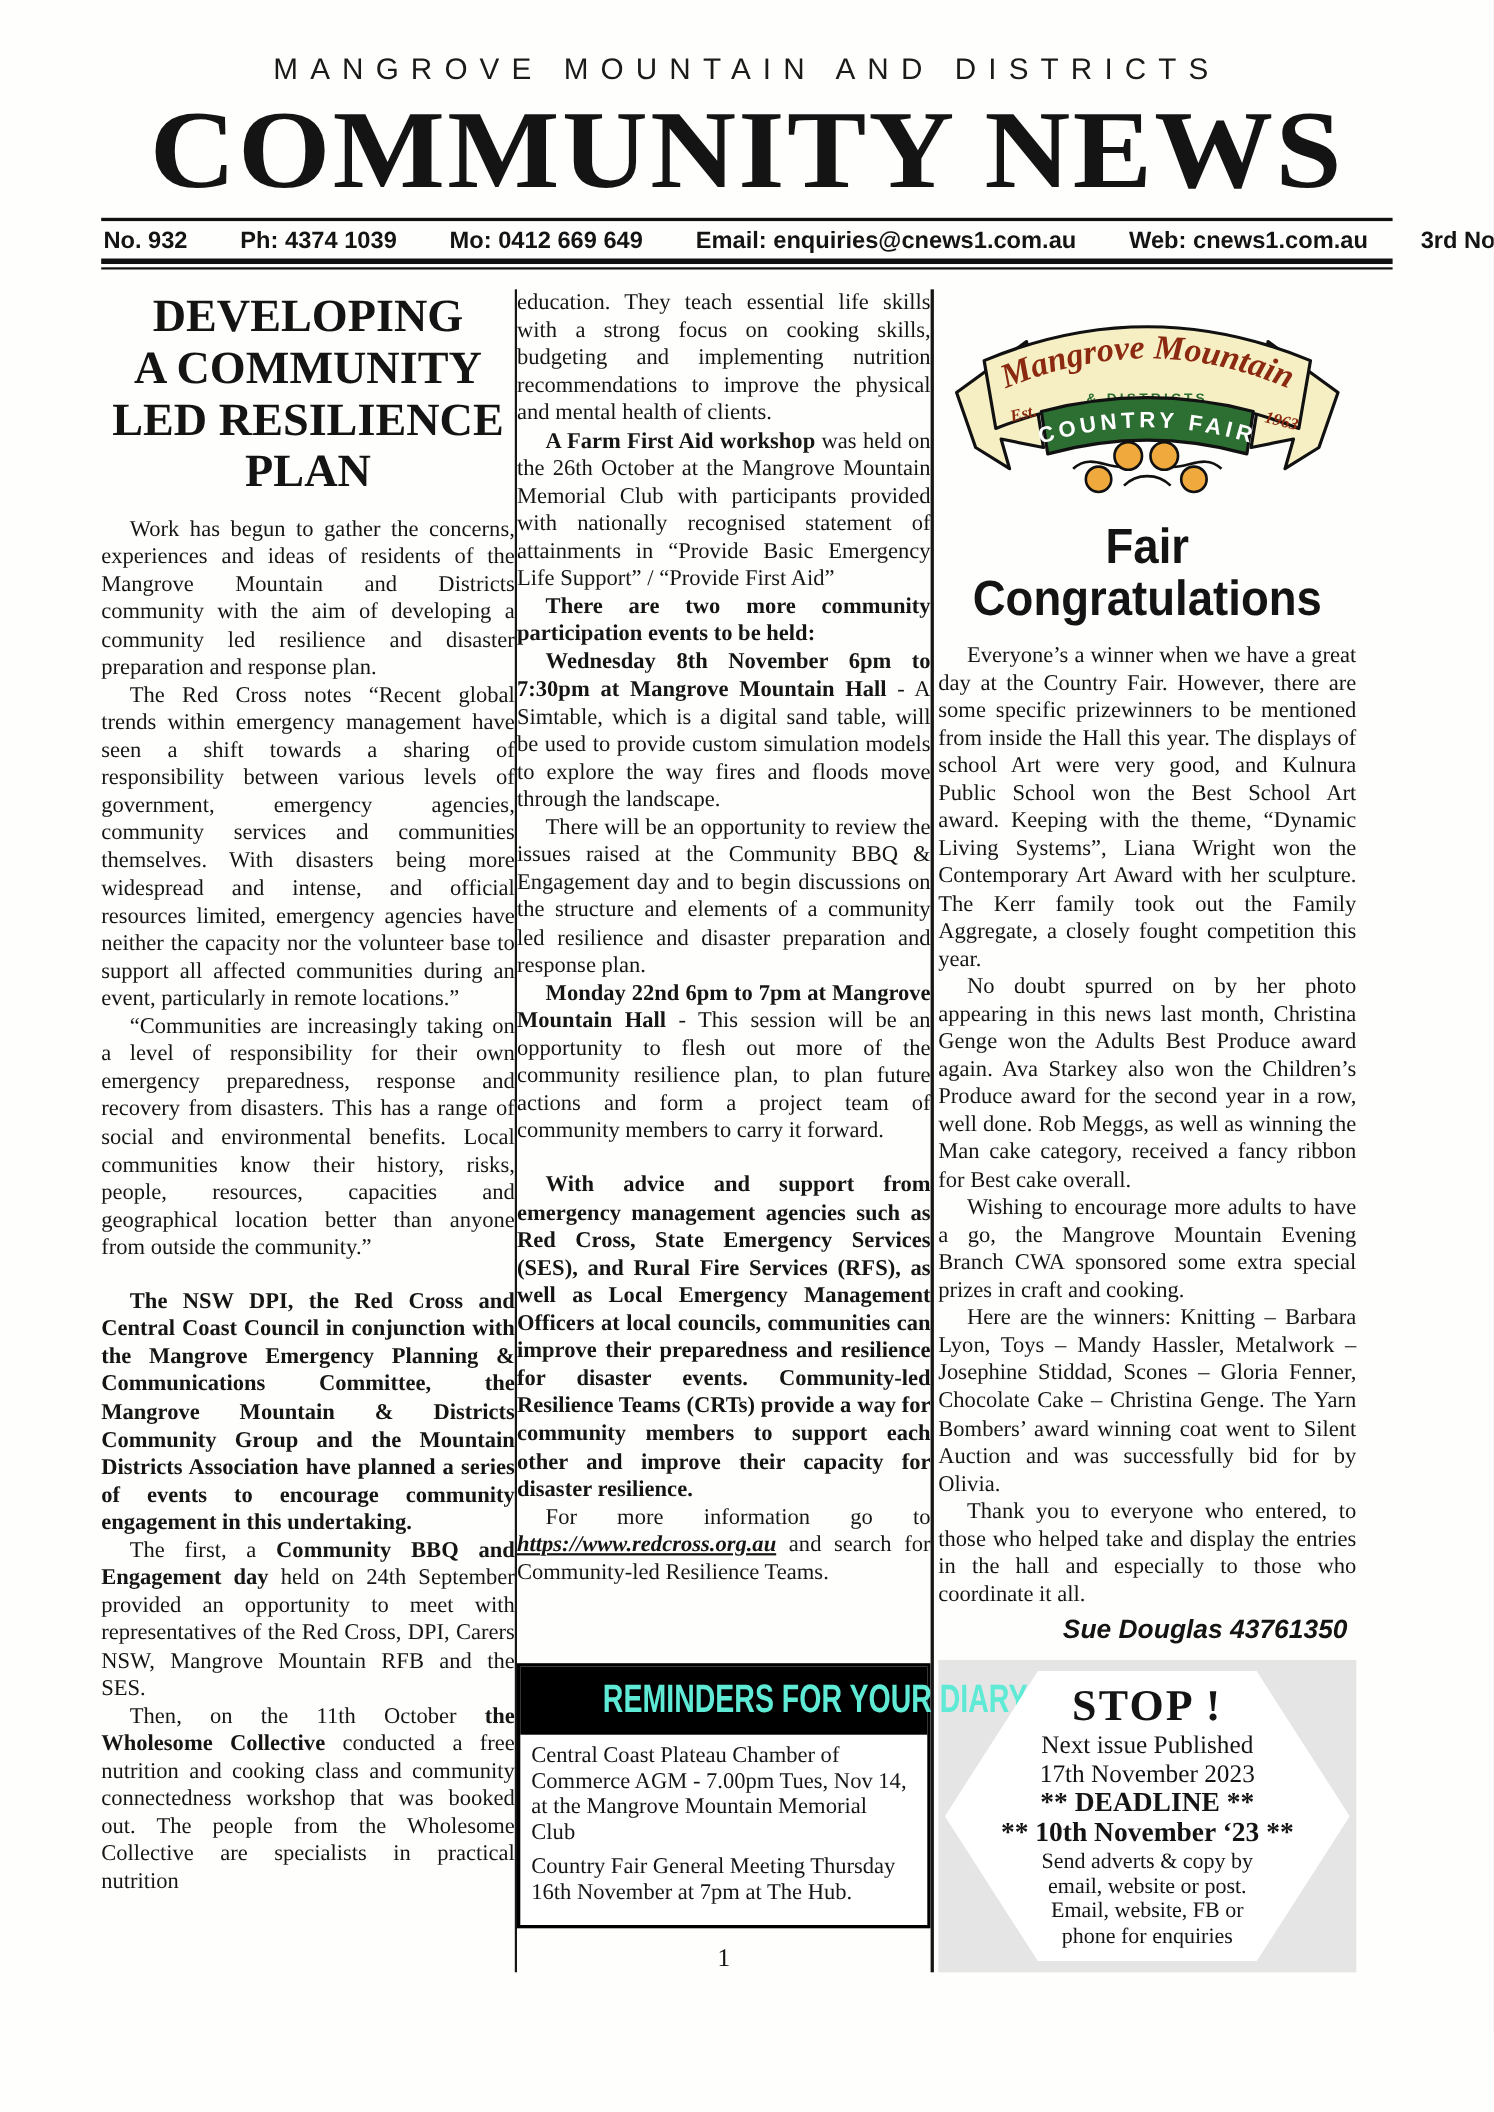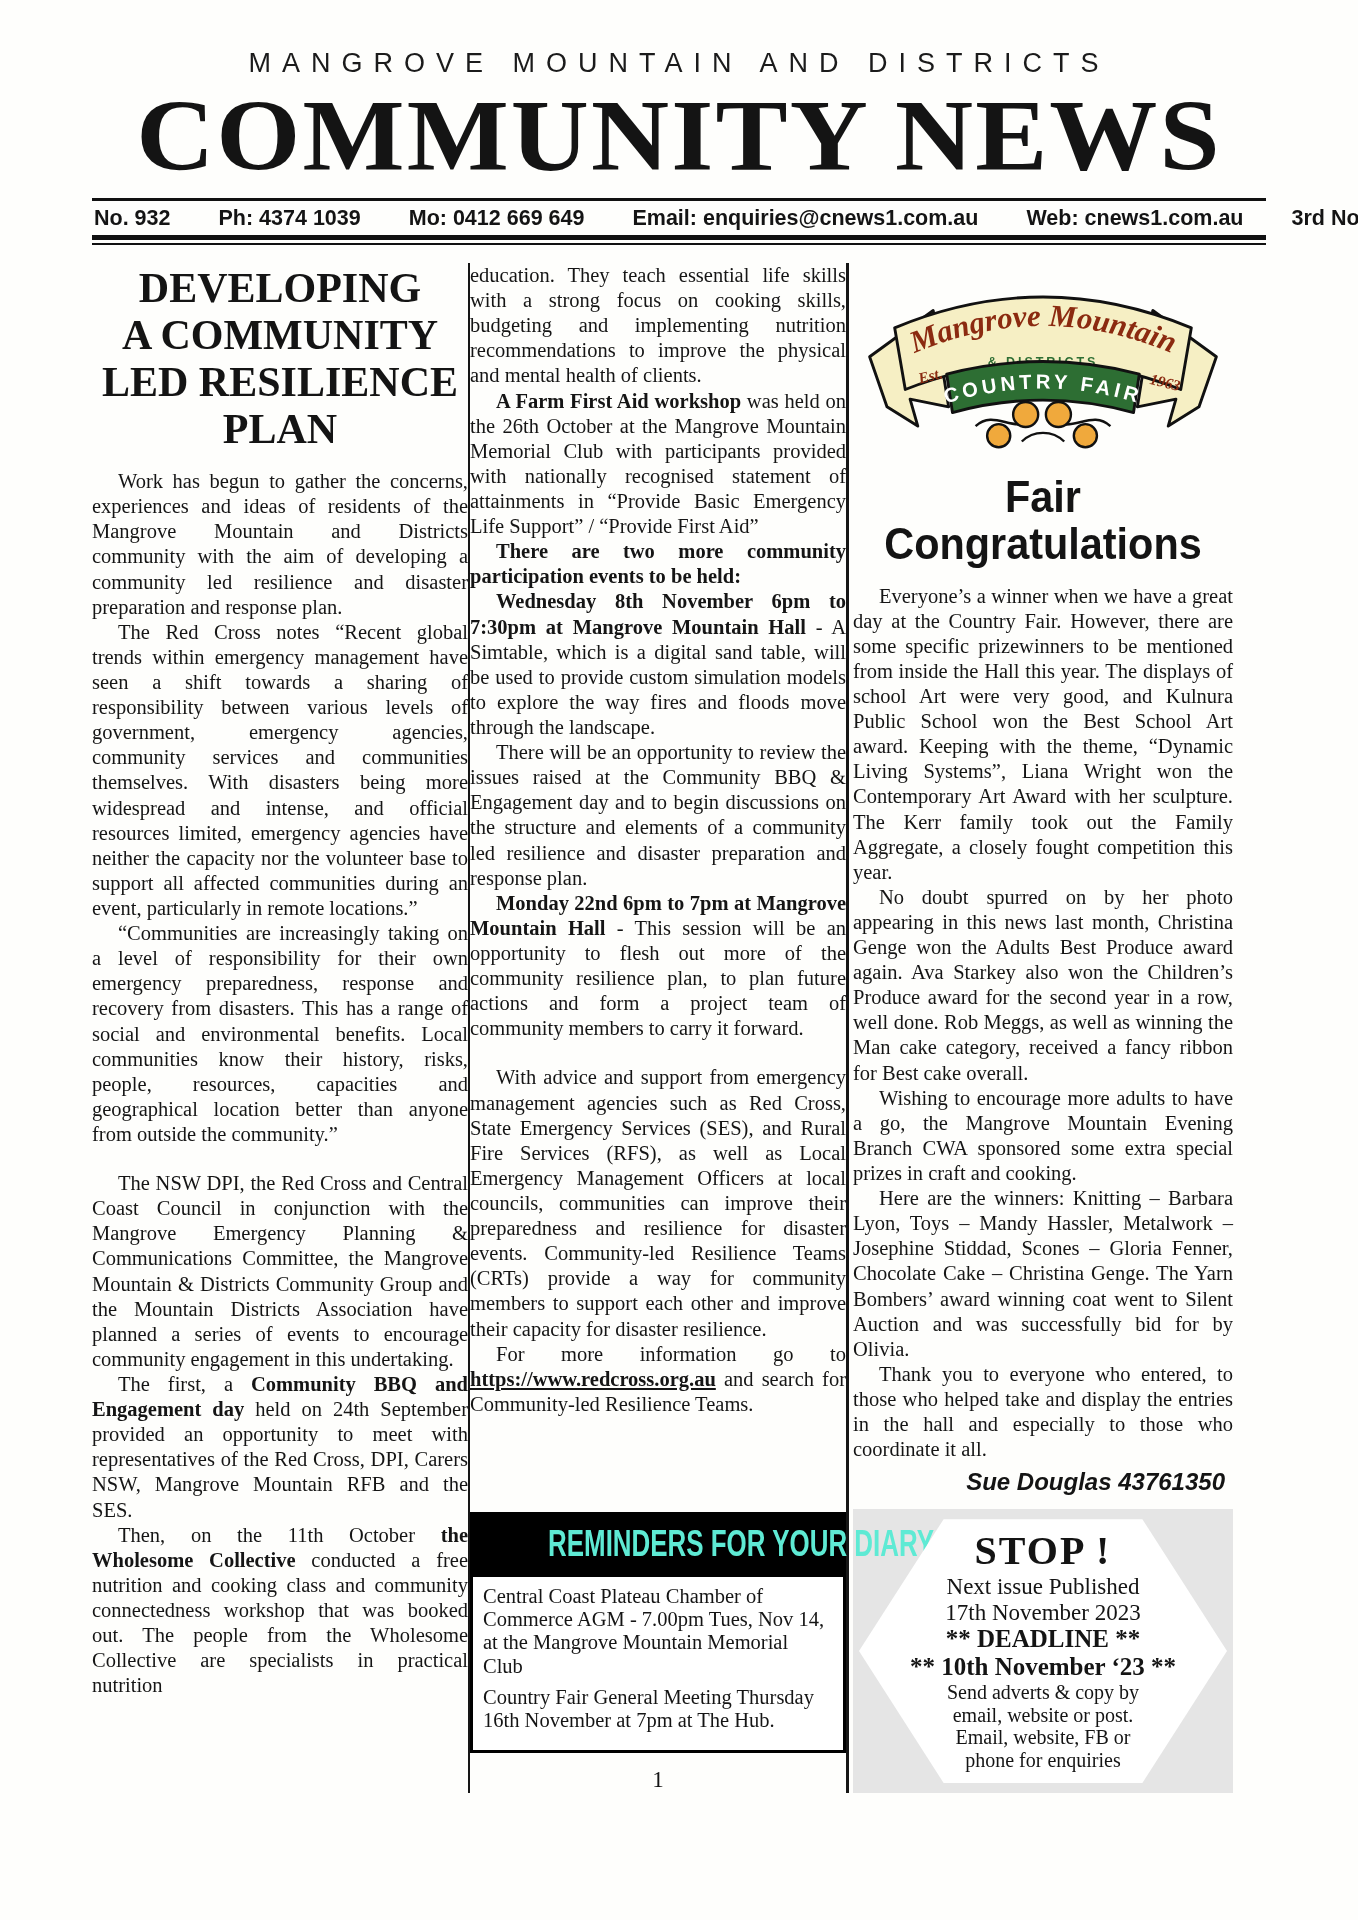--- a/index.html
+++ b/index.html
@@ -57,23 +57,23 @@
   .col-right{width:380px;padding-left:4px;}
   
   .article p{
     margin:0;
     font-size:20.5px;
     line-height:1.225;
     text-align:justify;
     color:#151515;
   }
   .article p.ind{text-indent:26px;}
-  .article p.gap{margin-top:24px;}
+  .article p.gap{margin-top:24px;font-weight:bold;}
   .rb{font-weight:700;}
-  .ri{}
+  .ri{font-style:italic;}
   .ru{text-decoration:underline;}
   .headline{
     font-size:42px;font-weight:700;
     text-align:center;line-height:1.12;
     margin:2px 0 16px 0;
   }
   .fair-head{
     font-family:"Liberation Sans","DejaVu Sans",sans-serif;
     font-weight:700;font-size:45px;line-height:1.05;
     text-align:center;

